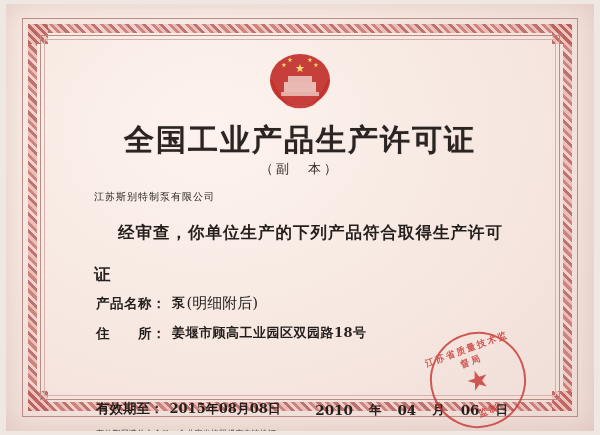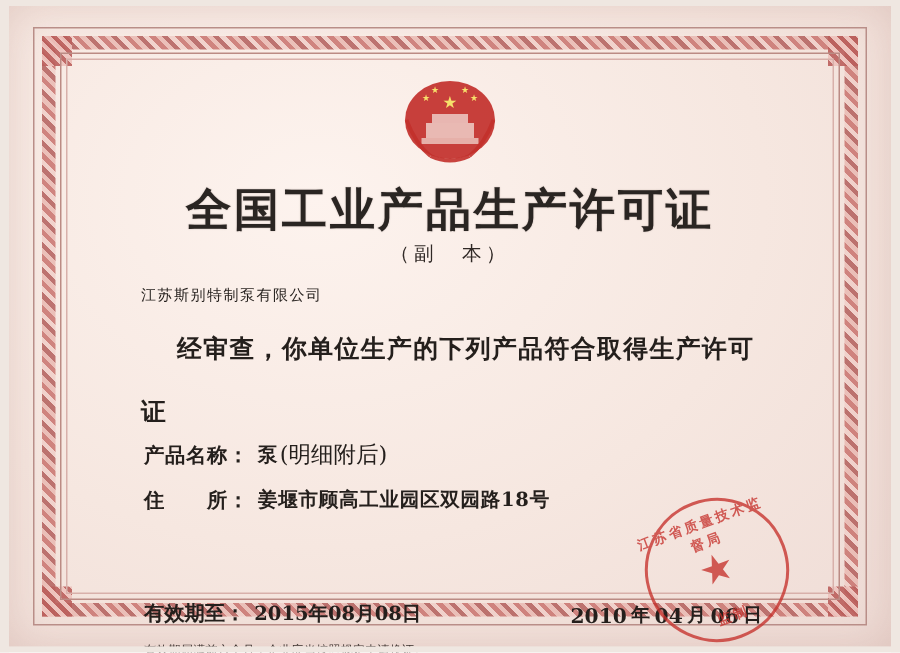--- a/index.html
+++ b/index.html
@@ -201,21 +201,21 @@
     top: 356px;
     display: flex;
     align-items: flex-end;
     justify-content: space-between;
     font-family: "DejaVu Serif", serif;
     color: #241f1c;
     font-size: 13.5px;
     font-weight: bold;
   }
   .valid-group { display: flex; align-items: flex-start; }
-  .date-group { display: flex; align-items: center; gap: 3px; padding-right: 18px; }
+  .date-group { display: flex; align-items: flex-start; gap: 16px; padding-right: 18px; }
   .date-num { font-size: 13.5px; }
   .date-unit { font-size: 12.5px; }
 
   
   .footer-note {
     position: absolute;
     left: 46px;
     top: 384px;
     font-family: "DejaVu Serif", serif;
     font-size: 8px;

